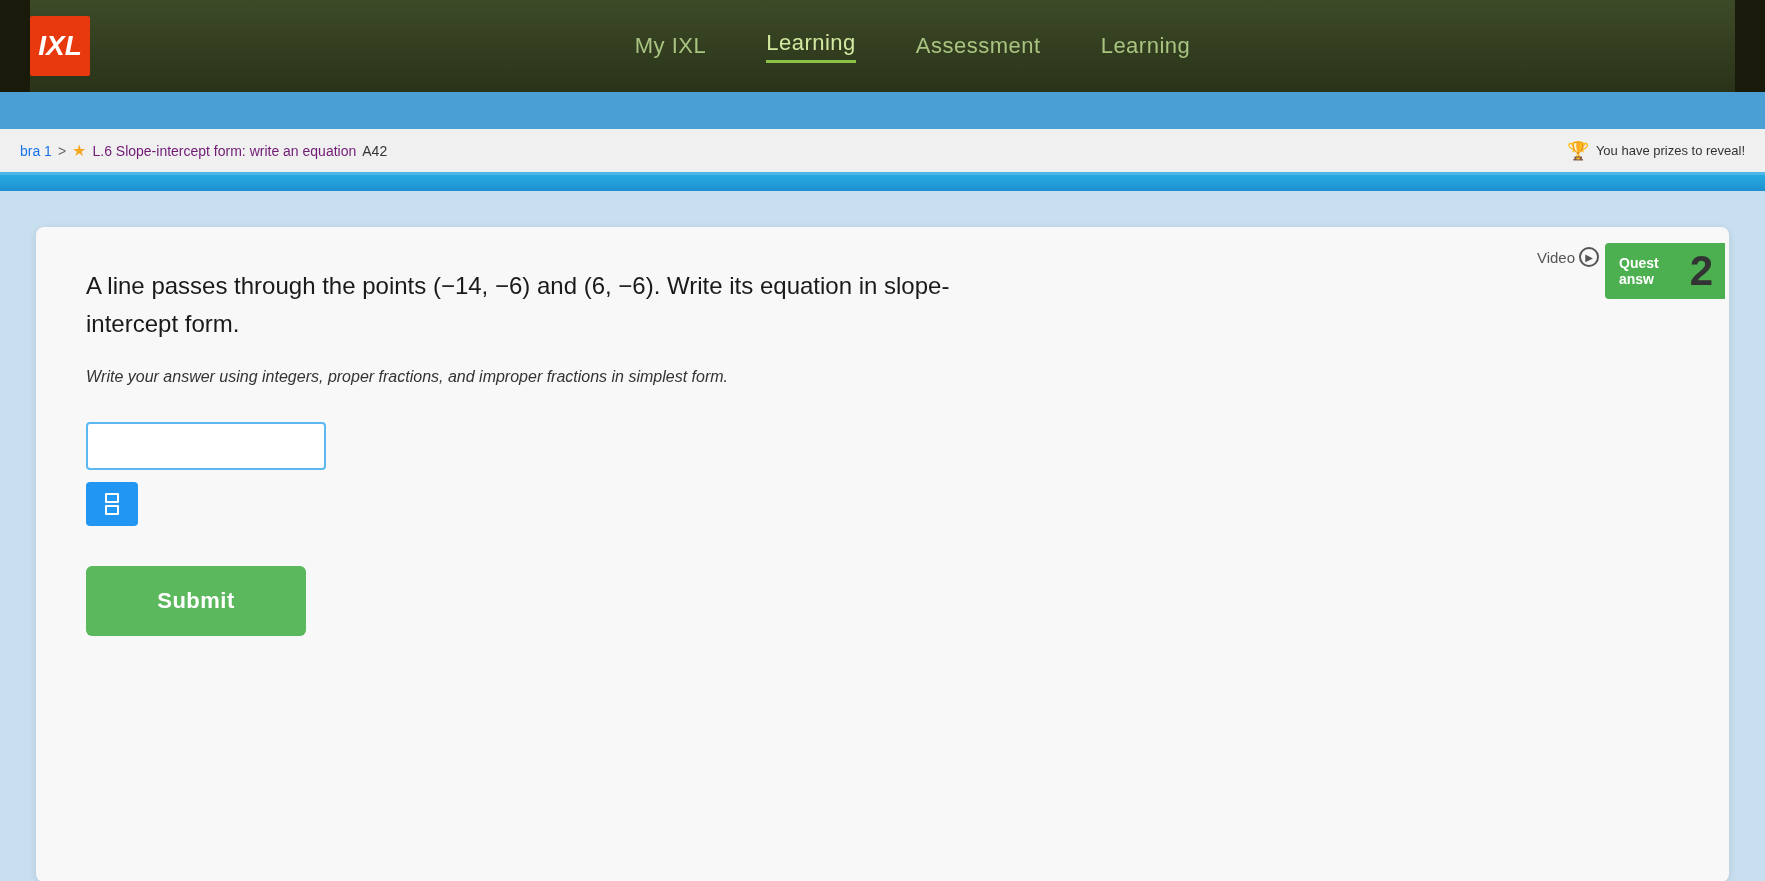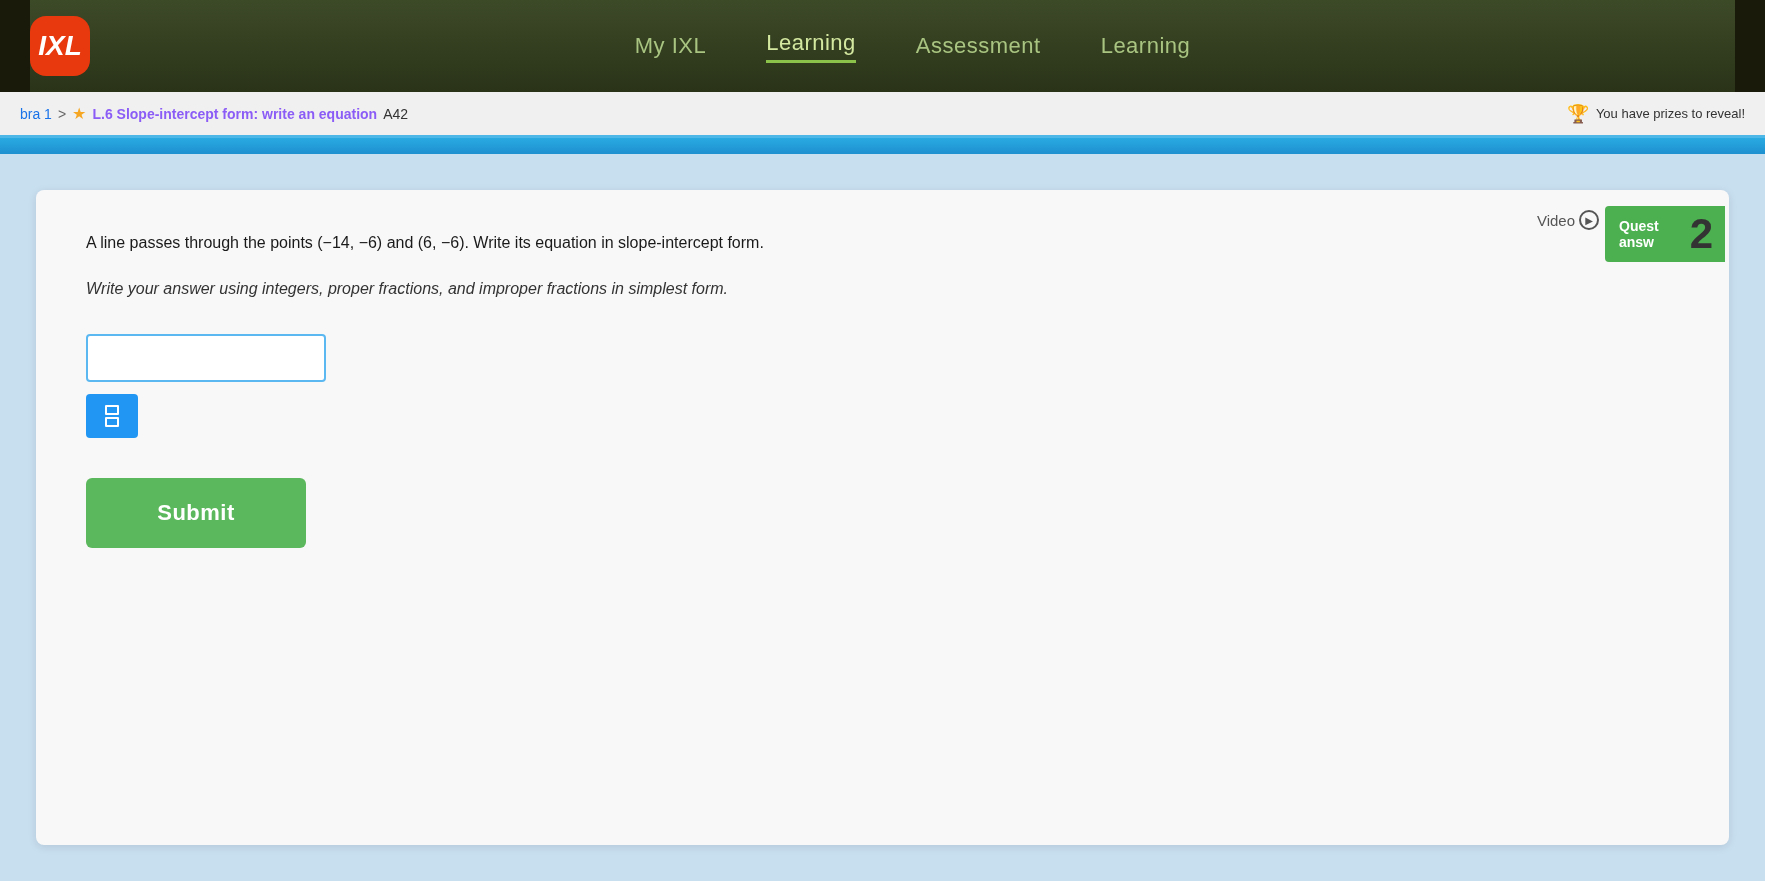--- a/index.html
+++ b/index.html
@@ -27,21 +27,21 @@
       width: 60px;
       height: 60px;
       background: #e8380d;
       display: flex;
       align-items: center;
       justify-content: center;
       font-size: 28px;
       font-weight: 900;
       color: white;
       font-style: italic;
-      border-radius: 16px;
+      border-radius: 2px;
       position: relative;
       z-index: 2;
       flex-shrink: 0;
     }
     .nav-links {
       display: flex;
       align-items: center;
       justify-content: center;
       flex: 1;
       gap: 60px;
@@ -71,20 +71,21 @@
     
     .breadcrumb-bar {
       width: 100%;
       height: 46px;
       background: #f0f0f0;
       display: flex;
       align-items: center;
       padding: 0 20px;
       border-bottom: 3px solid #4db8e8;
       position: relative;
+      margin-top: 37px;
     }
     .breadcrumb-text {
       font-size: 14px;
       color: #333;
       display: flex;
       align-items: center;
       gap: 6px;
     }
     .breadcrumb-link {
       color: #1a73e8;
@@ -92,22 +93,22 @@
     }
     .breadcrumb-star {
       color: #f5a623;
       font-size: 16px;
     }
     .breadcrumb-separator {
       color: #666;
       font-size: 14px;
     }
     .breadcrumb-current {
-      color: #8b5cf6;
-      font-weight: 700;
+      color: #701a75;
+      font-weight: 400;
     }
     .prizes-button {
       position: absolute;
       right: 20px;
       background: transparent;
       border: none;
       cursor: pointer;
       display: flex;
       align-items: center;
       gap: 6px;
@@ -180,21 +181,21 @@
       border: none;
       padding: 12px 14px;
       font-size: 14px;
       font-weight: bold;
       cursor: pointer;
       border-radius: 4px 0 0 4px;
       text-align: left;
     }
 
     .question-text {
-      font-size: 16px;
+      font-size: 24px;
       color: #1a1a1a;
       line-height: 1.6;
       margin-bottom: 24px;
       max-width: 900px;
     }
 
     .instruction-text {
       font-size: 16px;
       color: #333;
       font-style: italic;

